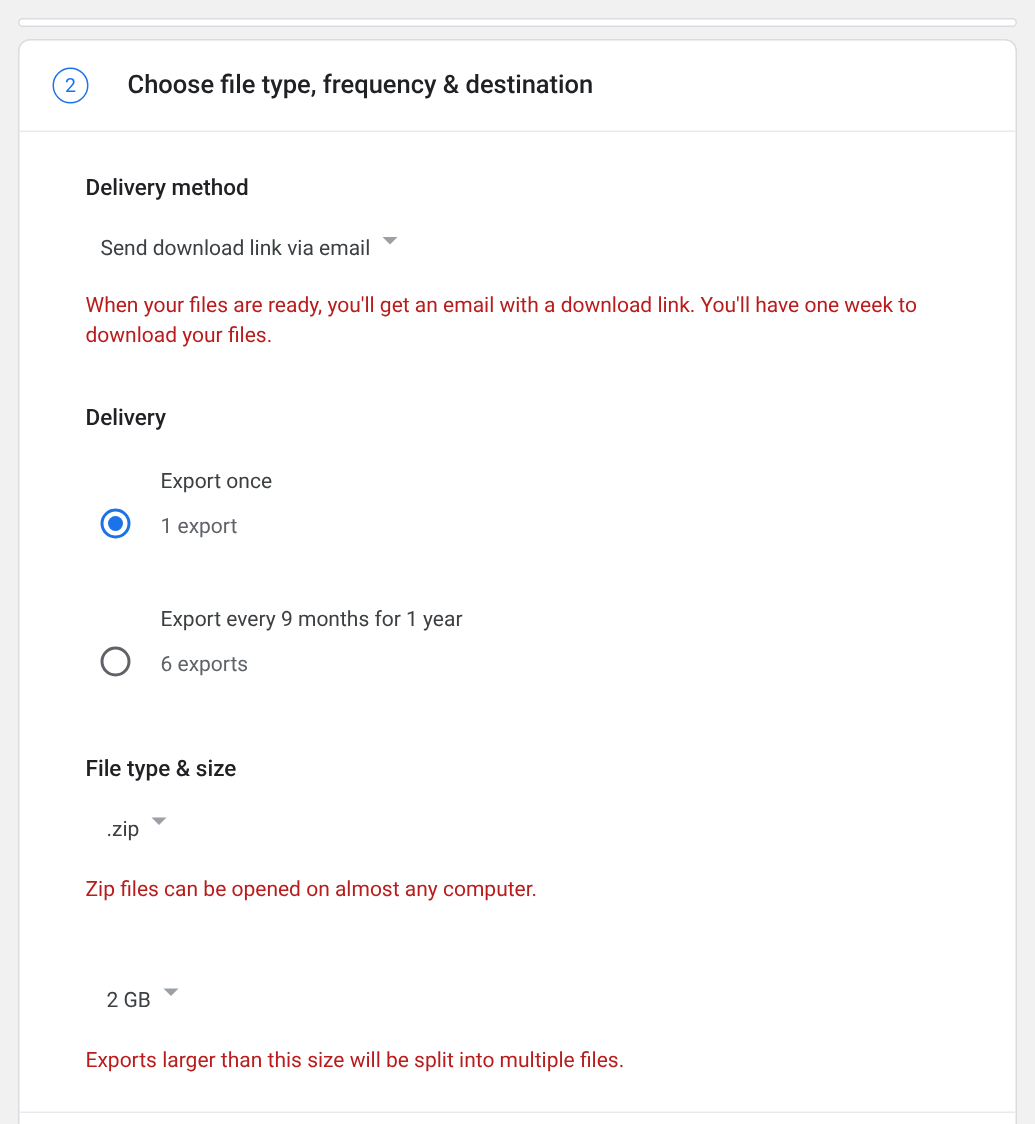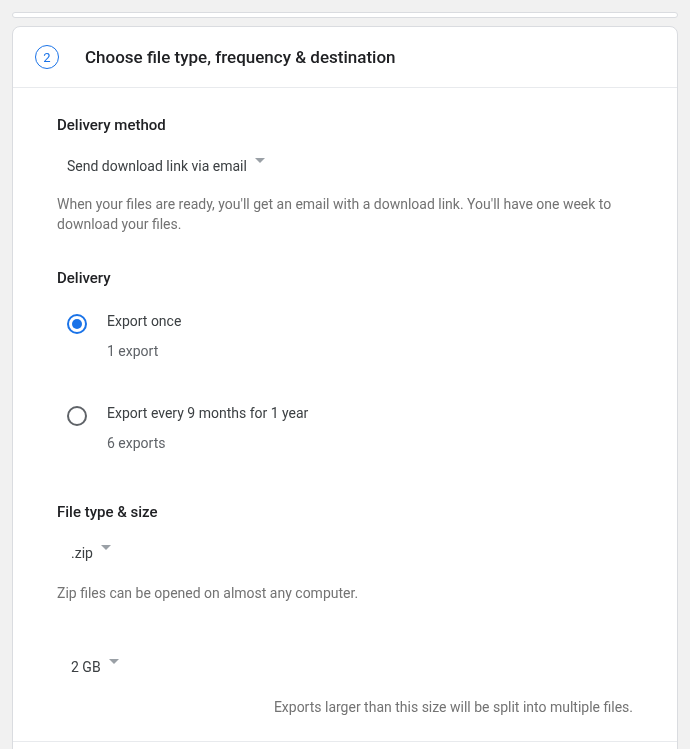--- a/index.html
+++ b/index.html
@@ -71,28 +71,28 @@
       margin-left: 8px;
     }
     .arrow {
       width: 0; height: 0;
       border-left: 5px solid transparent;
       border-right: 5px solid transparent;
       border-top: 5px solid #9aa0a6;
     }
     .helper-text {
       font-size: 14px;
-      color: #737373;
+      color: #b91c1c;
       line-height: 1.45;
       margin-top: 14px;
     }
     .section { margin-bottom: 34px; }
     .radio-row {
       display: flex;
-      align-items: flex-start;
+      align-items: flex-end;
       padding: 8px 0 18px 10px;
     }
     .radio-outer {
       width: 20px; height: 20px;
       border: 2px solid #5f6368;
       border-radius: 50%;
       display: flex;
       align-items: center;
       justify-content: center;
       margin-right: 20px;
@@ -187,21 +187,21 @@
       <div class="dropdown ft-dropdown">
         <span class="dropdown-label">.zip</span>
         <span class="arrow"></span>
       </div>
       <div class="helper-text" style="margin-top:10px; margin-bottom:50px;">Zip files can be opened on almost any computer.</div>
 
       <div class="dropdown ft-dropdown">
         <span class="dropdown-label">2 GB</span>
         <span class="arrow"></span>
       </div>
-      <div class="helper-text" style="margin-top:10px;text-align:right;">Exports larger than this size will be split into multiple files.</div>
+      <div class="helper-text" style="margin-top:10px;">Exports larger than this size will be split into multiple files.</div>
     </div>
 
   </div>
 
   <div class="card-footer">
     <button class="primary-btn">Create export</button>
   </div>
 </div>
 
 </body></html>

